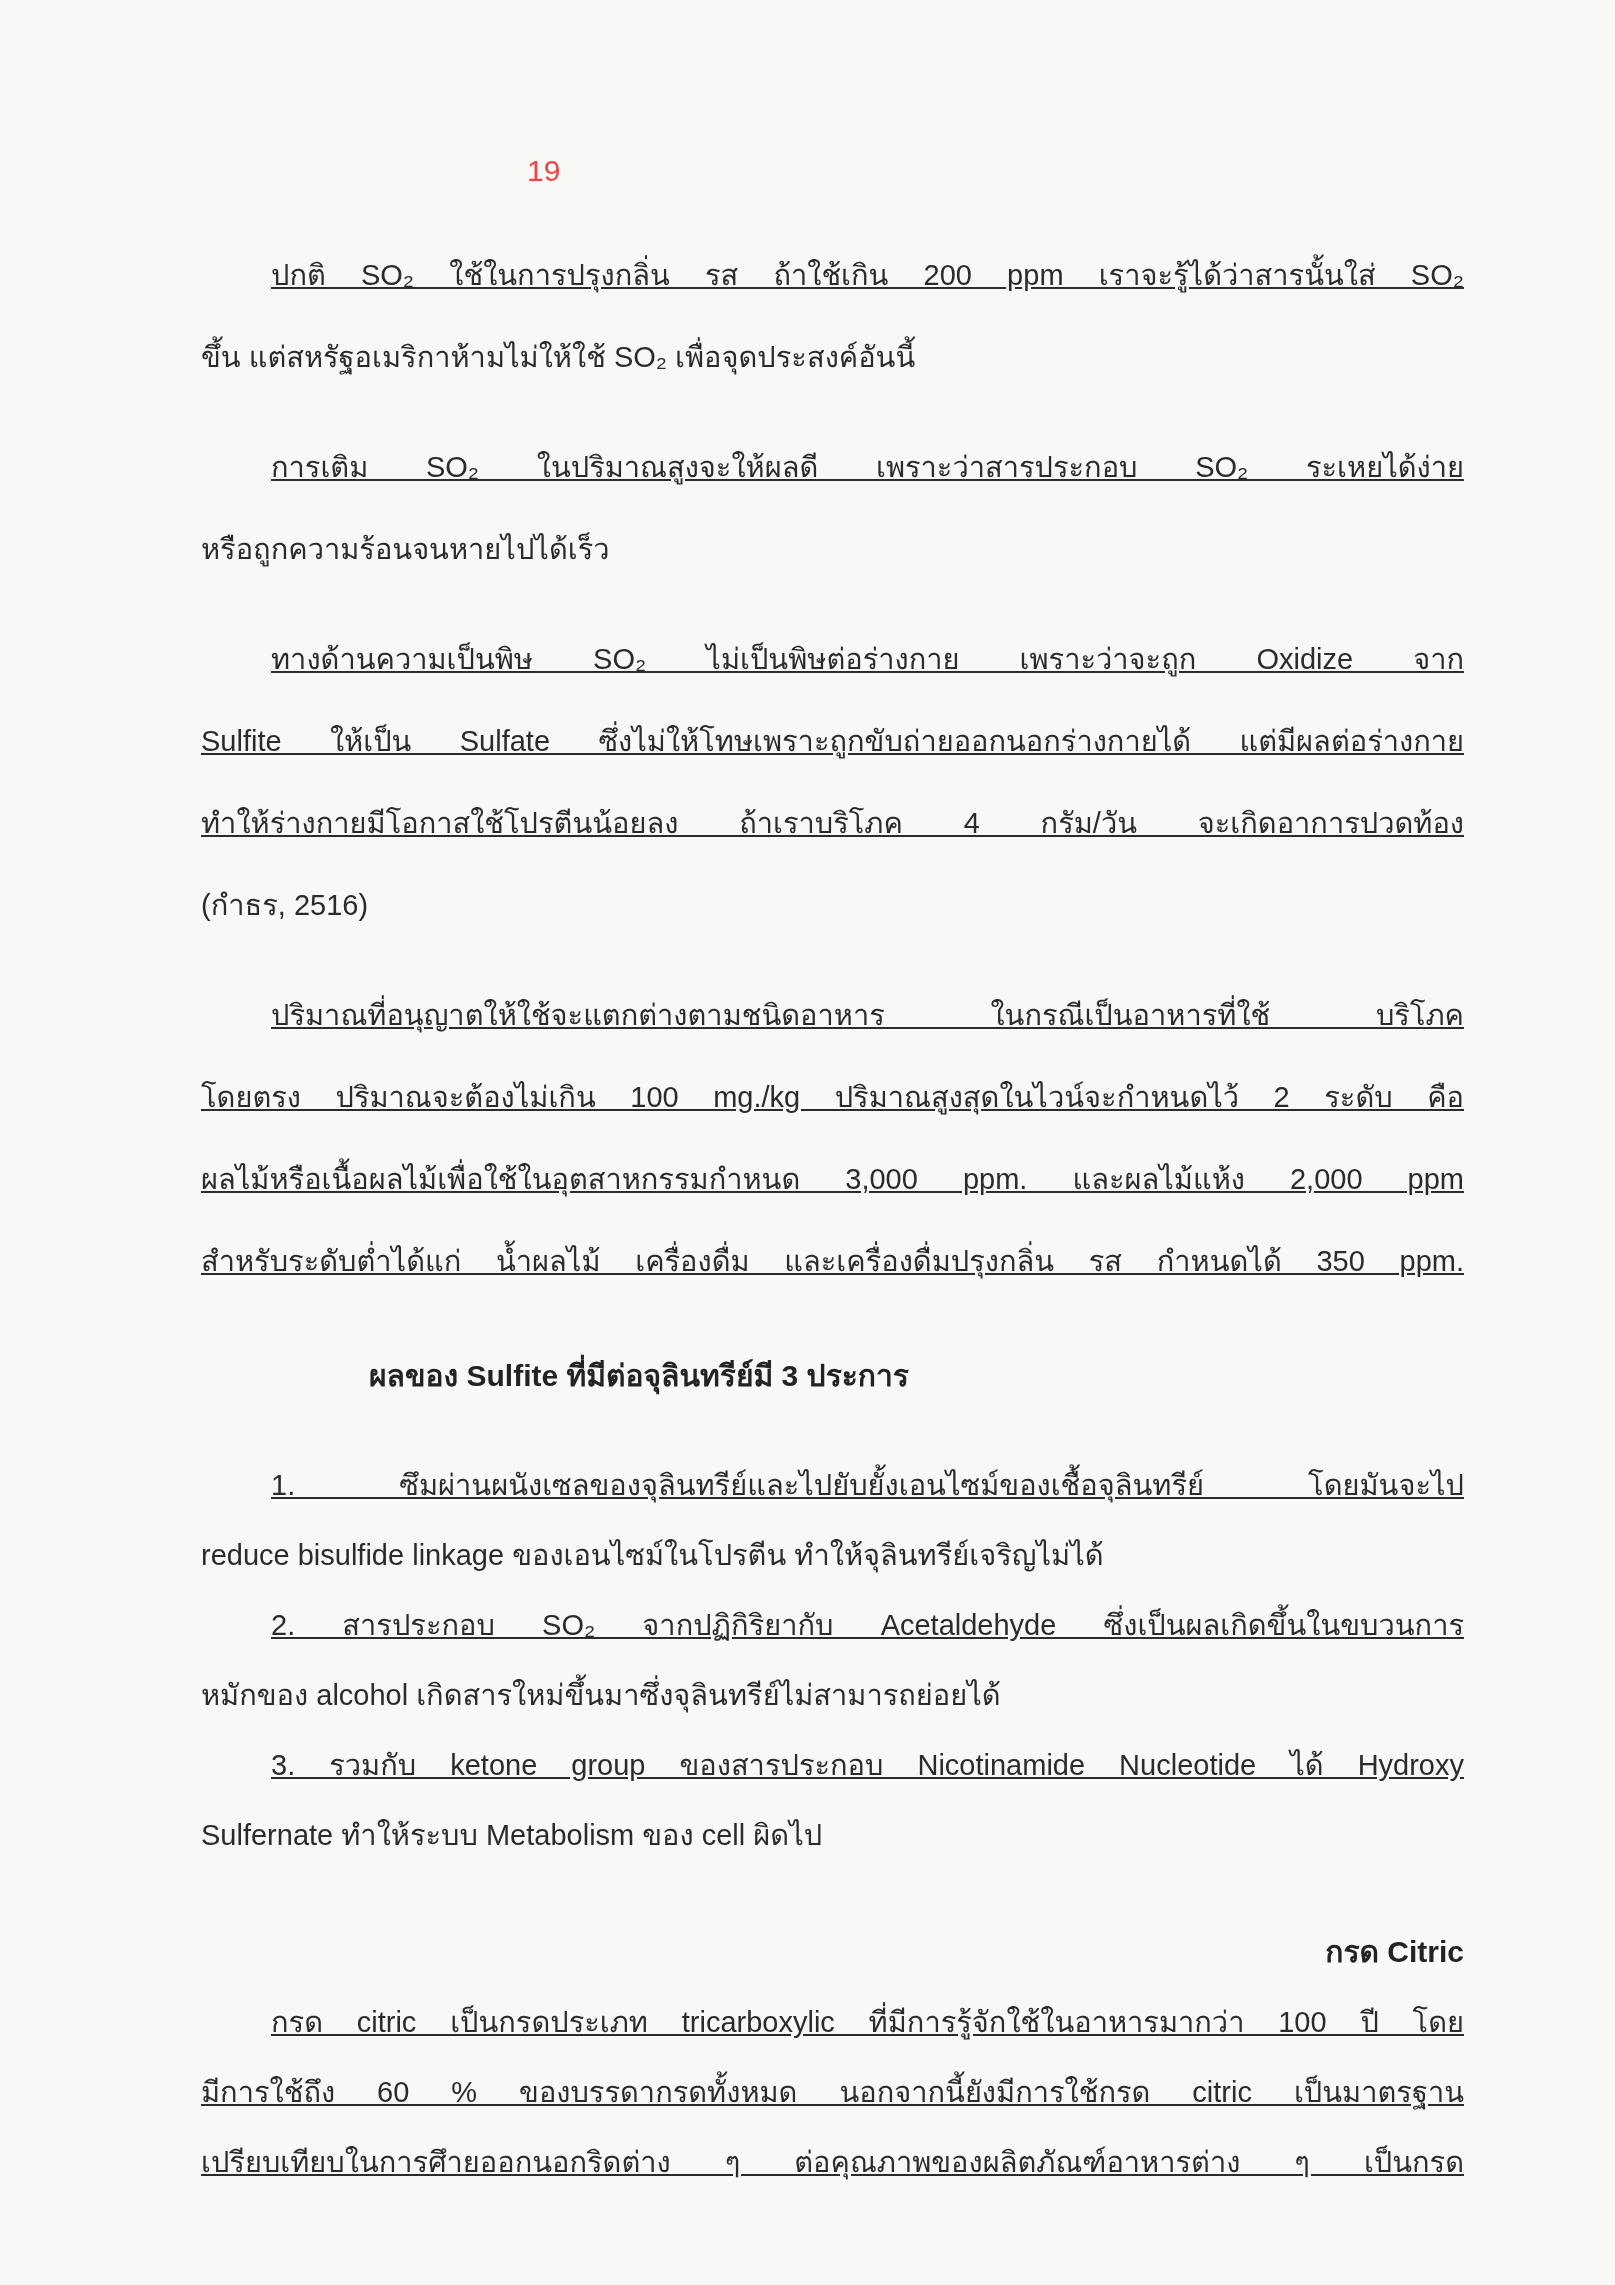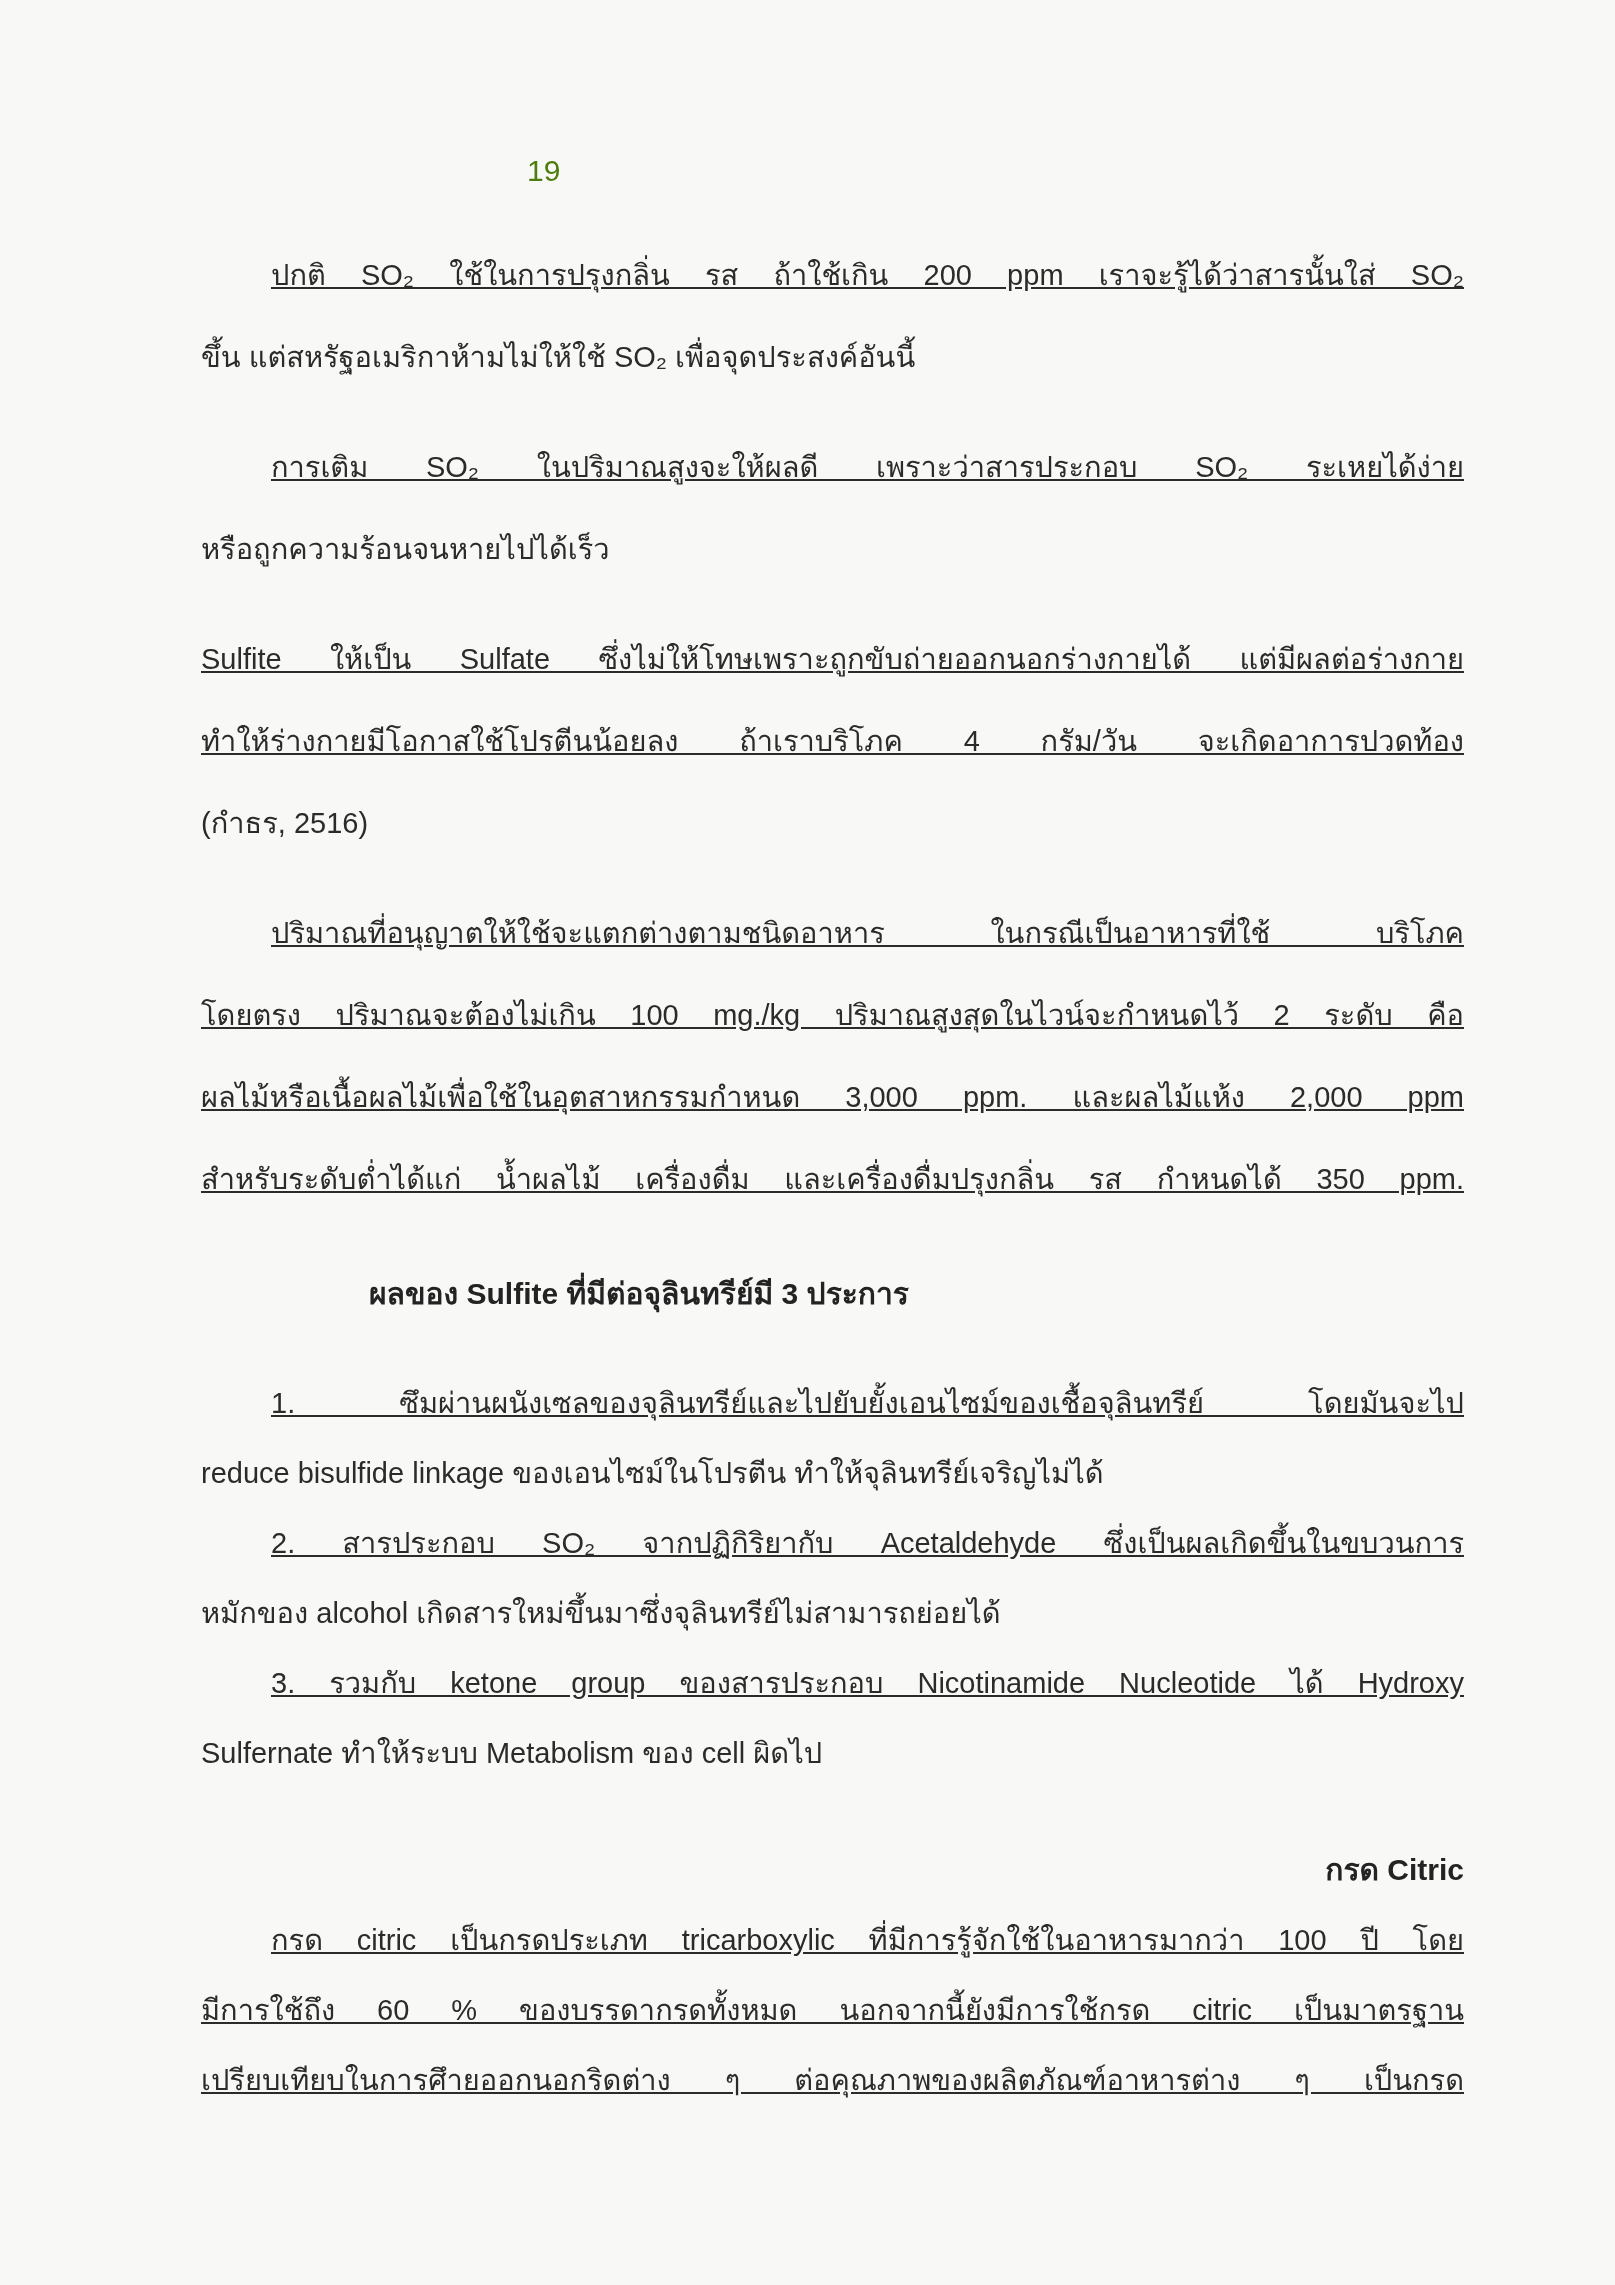--- a/index.html
+++ b/index.html
@@ -18,21 +18,21 @@
   .page {
     position: relative;
     width: 1615px;
     height: 2286px;
   }
   .page-number {
     position: absolute;
     top: 154px;
     left: 527px;
     font-size: 30px;
-    color: #4d7c0f;
+    color: #ef4444;
   }
   .content {
     position: absolute;
     top: 234px;
     left: 201px;
     width: 1263px;
   }
   .line {
     font-size: 29px;
     white-space: normal;
@@ -74,20 +74,21 @@
       <div class="line first j">ปกติ SO₂ ใช้ในการปรุงกลิ่น รส ถ้าใช้เกิน 200 ppm   เราจะรู้ได้ว่าสารนั้นใส่ SO₂</div>
       <div class="line">ขึ้น   แต่สหรัฐอเมริกาห้ามไม่ให้ใช้ SO₂   เพื่อจุดประสงค์อันนี้</div>
     </div>
 
     <div class="para sp2 para-gap">
       <div class="line first j">การเติม SO₂ ในปริมาณสูงจะให้ผลดี    เพราะว่าสารประกอบ SO₂ ระเหยได้ง่าย</div>
       <div class="line">หรือถูกความร้อนจนหายไปได้เร็ว</div>
     </div>
 
     <div class="para sp2 para-gap">
+      <div class="line first j">ทางด้านความเป็นพิษ  SO₂  ไม่เป็นพิษต่อร่างกาย  เพราะว่าจะถูก  Oxidize  จาก</div>
       <div class="line j">Sulfite ให้เป็น Sulfate ซึ่งไม่ให้โทษเพราะถูกขับถ่ายออกนอกร่างกายได้   แต่มีผลต่อร่างกาย</div>
       <div class="line j">ทำให้ร่างกายมีโอกาสใช้โปรตีนน้อยลง    ถ้าเราบริโภค 4 กรัม/วัน    จะเกิดอาการปวดท้อง</div>
       <div class="line">(กำธร, 2516)</div>
     </div>
 
     <div class="para sp2">
       <div class="line first j">ปริมาณที่อนุญาตให้ใช้จะแตกต่างตามชนิดอาหาร   ในกรณีเป็นอาหารที่ใช้   บริโภค</div>
       <div class="line j">โดยตรง   ปริมาณจะต้องไม่เกิน 100 mg./kg   ปริมาณสูงสุดในไวน์จะกำหนดไว้ 2 ระดับ   คือ</div>
       <div class="line j">ผลไม้หรือเนื้อผลไม้เพื่อใช้ในอุตสาหกรรมกำหนด   3,000 ppm.    และผลไม้แห้ง   2,000 ppm</div>
       <div class="line j">สำหรับระดับต่ำได้แก่   น้ำผลไม้   เครื่องดื่ม   และเครื่องดื่มปรุงกลิ่น รส กำหนดได้ 350 ppm.</div>

